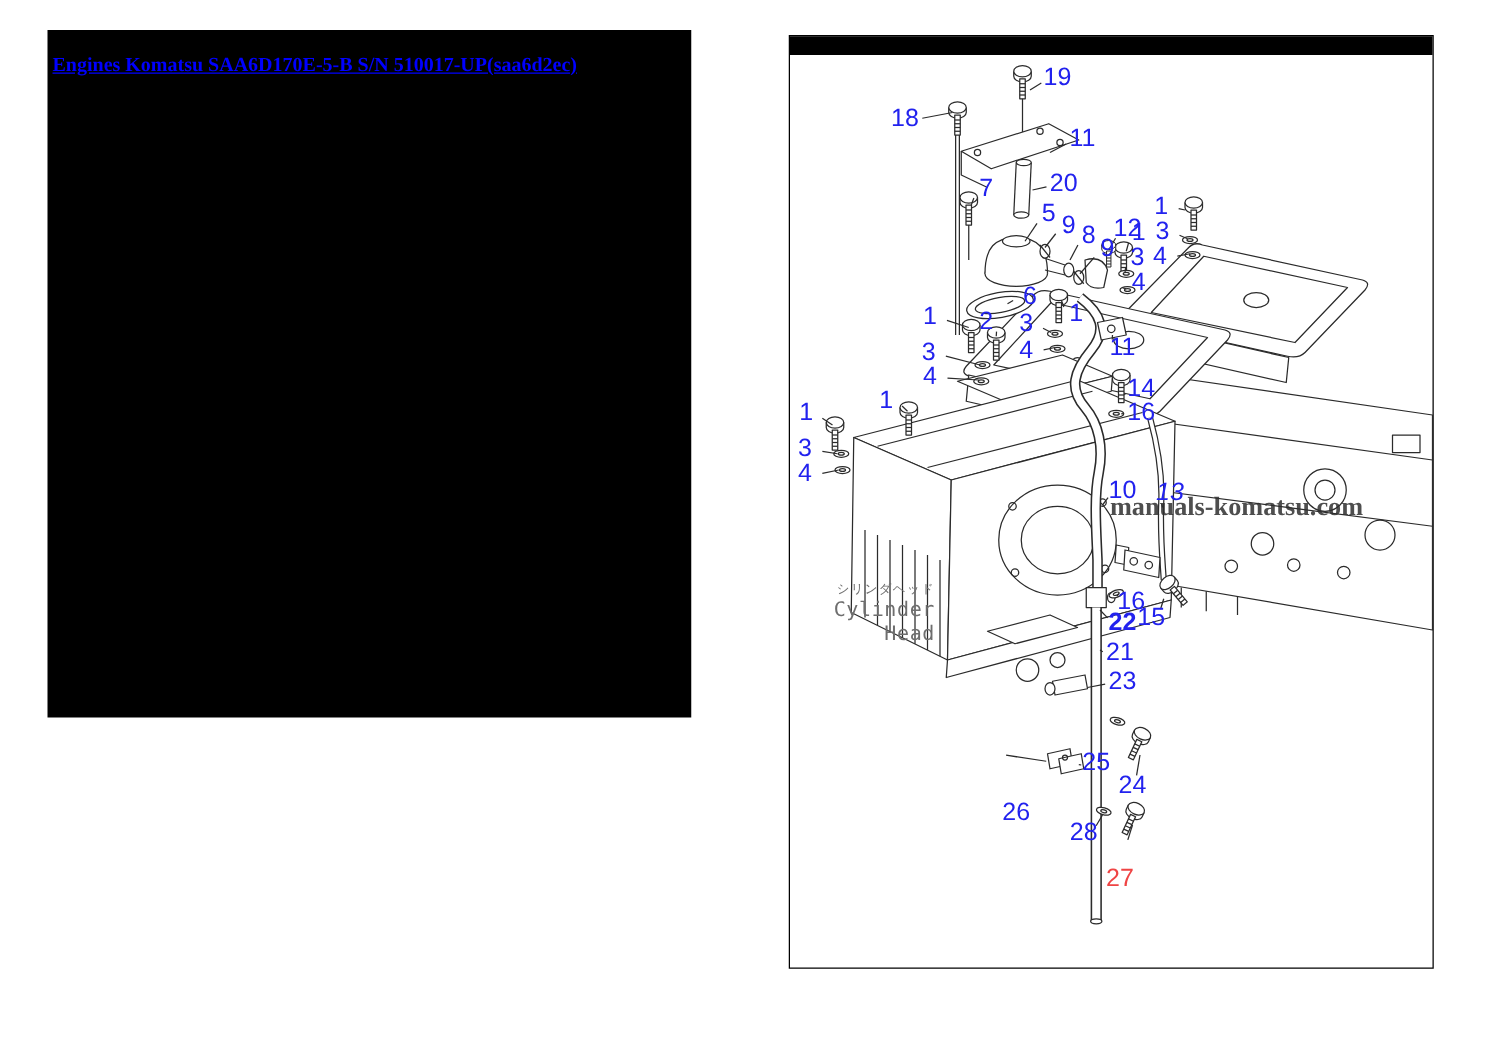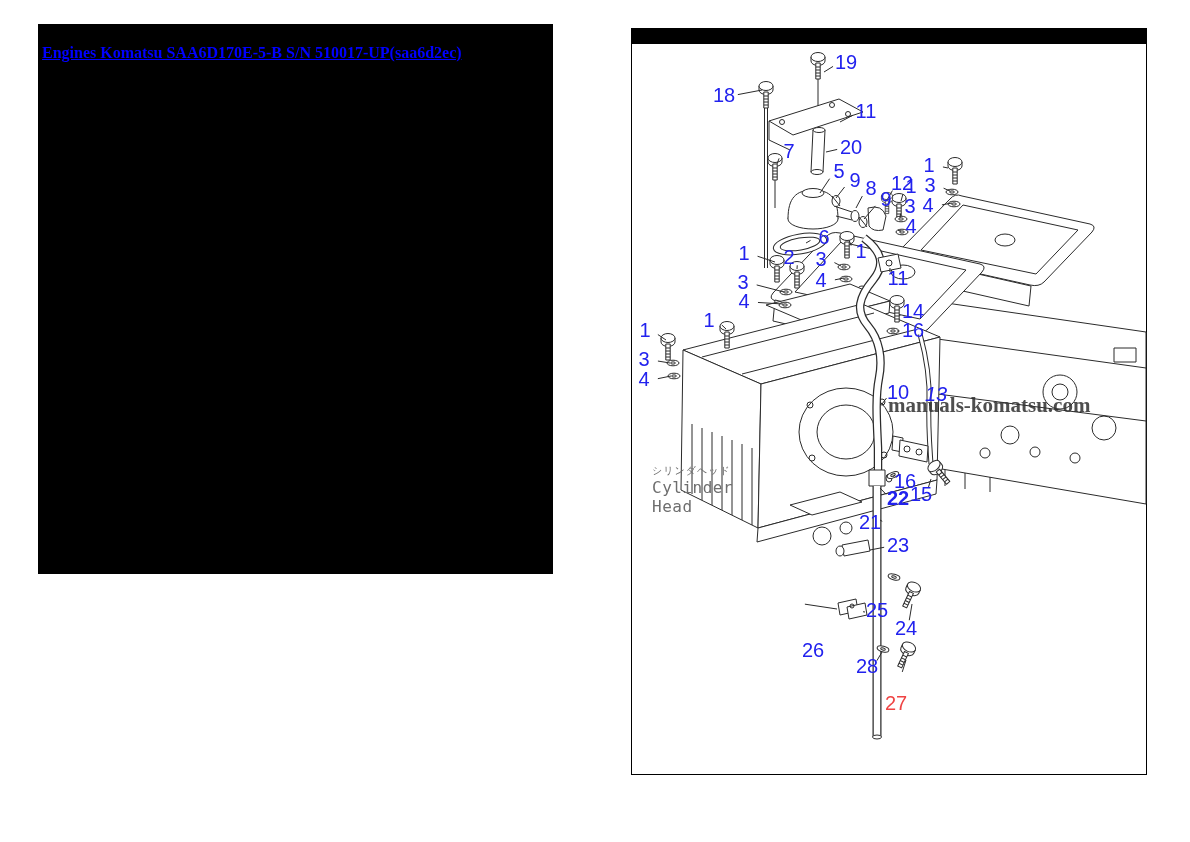--- a/index.html
+++ b/index.html
@@ -19,21 +19,21 @@
         font-family:"DejaVu Sans Mono",monospace;font-size:9px;color:#222;}
   .hdr-left{position:absolute;left:4px;top:1px;letter-spacing:2px;}
   .hdr-right{position:absolute;right:6px;top:1px;letter-spacing:3px;}
 
   
   #art{position:absolute;left:0;top:0;z-index:2;pointer-events:none;}
   #callout-layer{position:absolute;left:0;top:0;width:100%;height:100%;z-index:3;pointer-events:none;}
   .callout{position:absolute;transform:translate(-50%,-55%);font-size:20px;line-height:1;
         font-family:"Liberation Sans",sans-serif;}
 
-  .part-label{position:absolute;left:652px;top:464px;width:96px;z-index:3;text-align:left;
+  .part-label{position:absolute;left:652px;top:464px;width:96px;z-index:3;text-align:right;
         font-family:"DejaVu Sans Mono",monospace;color:#6e6e6e;}
   .part-label .jp{font-size:10px;letter-spacing:1px;}
   .part-label .en{font-size:16px;letter-spacing:0.5px;}
 
   .watermark{position:absolute;left:888px;top:393px;z-index:3;font-family:Liberation Serif, serif;
         font-weight:bold;font-size:21px;color:#303030;opacity:.85;letter-spacing:0;}
 </style>
 </head>
 <body>
 
@@ -305,21 +305,21 @@
       <div class="callout" style="left: 913px; top: 331px; color: rgb(34, 34, 238);">16</div>
       <div class="callout" style="left: 709px; top: 321px; color: rgb(34, 34, 238);">1</div>
       <div class="callout" style="left: 645px; top: 331px; color: rgb(34, 34, 238);">1</div>
       <div class="callout" style="left: 644px; top: 360px; color: rgb(34, 34, 238);">3</div>
       <div class="callout" style="left: 644px; top: 380px; color: rgb(34, 34, 238);">4</div>
       <div class="callout" style="left: 898px; top: 393px; color: rgb(34, 34, 238);">10</div>
       <div class="callout" style="left: 936px; top: 395px; color: rgb(34, 34, 238); font-style: italic;">13</div>
       <div class="callout" style="left: 905px; top: 482px; color: rgb(34, 34, 238);">16</div>
       <div class="callout" style="left: 921px; top: 495px; color: rgb(34, 34, 238);">15</div>
       <div class="callout" style="left: 898px; top: 499px; color: rgb(34, 34, 238); font-weight: bold;">22</div>
-      <div class="callout" style="left: 870px; top: 523px; color: rgb(34, 34, 238);">21</div>
+      <div class="callout" style="left: 896px; top: 523px; color: rgb(34, 34, 238);">21</div>
       <div class="callout" style="left: 898px; top: 546px; color: rgb(34, 34, 238);">23</div>
       <div class="callout" style="left: 813px; top: 603px; color: rgb(34, 34, 238); margin-top: 48px;">26</div>
       <div class="callout" style="left: 877px; top: 611px; color: rgb(34, 34, 238);">25</div>
       <div class="callout" style="left: 906px; top: 629px; color: rgb(34, 34, 238);">24</div>
       <div class="callout" style="left: 867px; top: 667px; color: rgb(34, 34, 238);">28</div>
       <div class="callout" style="left: 896px; top: 704px; color: #ef4444;">27</div>
     </div>
 
   <div class="part-label">
     <div class="jp">シリンダヘッド</div>

